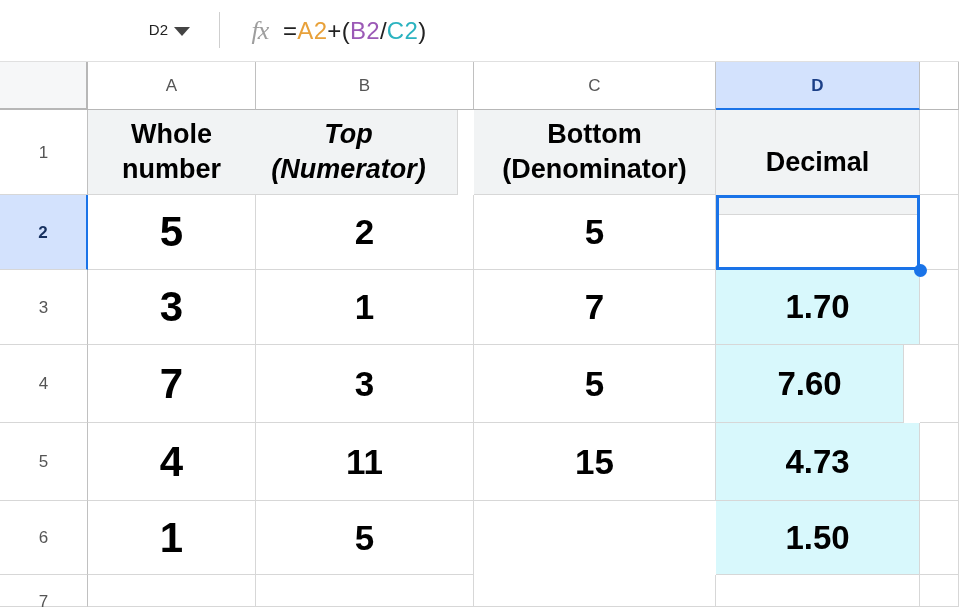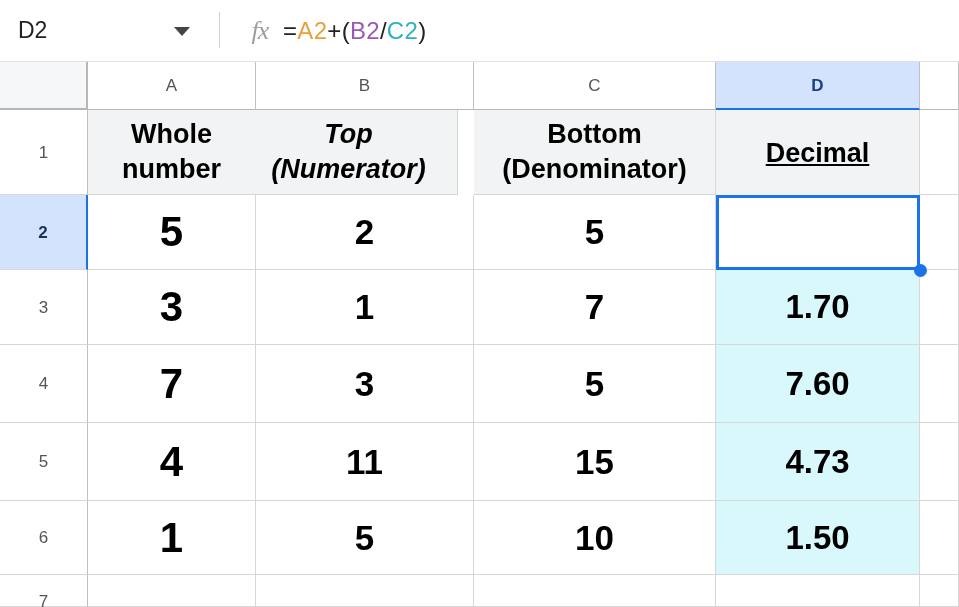--- a/index.html
+++ b/index.html
@@ -21,28 +21,29 @@
     left: 0; top: 0;
     width: 959px; height: 62px;
     background: #ffffff;
     border-bottom: 1px solid #e0e0e0;
     box-sizing: border-box;
   }
   #name-box {
     position: absolute;
     left: 18px; top: 13px;
     width: 150px; height: 34px;
-    font-size: 23px;
+    font-size: 15px;
     color: #222222;
     line-height: 34px;
     background: transparent;
     border: none;
     outline: none;
     padding: 0;
     font-family: "Liberation Sans", sans-serif;
+    text-align: right;
   }
   #name-box-dropdown {
     position: absolute;
     left: 170px; top: 22px;
     width: 24px; height: 18px;
     cursor: pointer;
   }
   #name-box-dropdown svg { display: block; }
   #namebox-divider {
     position: absolute;
@@ -224,44 +225,43 @@
     </div>
     <div class="rowhdr" style="top: 513px; height: 32px; line-height: 54px;">
       <span style="line-height: inherit;">7</span>
     </div>
     <div class="cell hdrrow" style="left: 88px; top: 48px; width: 168px; height: 85px; display: flex; align-items: center; justify-content: center;">Whole
 number</div>
     <div class="cell hdrrow" style="left: 240px; top: 48px; width: 218px; height: 85px; display: flex; align-items: center; justify-content: center; font-style: italic;">Top
 (Numerator)</div>
     <div class="cell hdrrow" style="left: 474px; top: 48px; width: 242px; height: 85px; display: flex; align-items: center; justify-content: center;">Bottom
 (Denominator)</div>
-    <div class="cell hdrrow" style="left: 716px; top: 48px; width: 204px; height: 87px; display: flex; align-items: center; justify-content: center; text-decoration: underline;">Decimal</div>
+    <div class="cell hdrrow" style="left: 716px; top: 48px; width: 204px; height: 105px; display: flex; align-items: center; justify-content: center;">Decimal</div>
     <div class="cell blank" style="left: 920px; top: 48px; width: 39px; height: 85px;"></div>
     <div class="cell big" style="left: 88px; top: 133px; width: 168px; height: 75px; display: flex; align-items: center; justify-content: center;">5</div>
     <div class="cell mid" style="left: 256px; top: 133px; width: 218px; height: 75px; display: flex; align-items: center; justify-content: center;">2</div>
     <div class="cell mid" style="left: 474px; top: 133px; width: 242px; height: 75px; display: flex; align-items: center; justify-content: center;">5</div>
     <div class="cell blank" style="left: 920px; top: 133px; width: 39px; height: 75px; display: flex; align-items: center; justify-content: center;"></div>
     <div class="cell big" style="left: 88px; top: 208px; width: 168px; height: 75px; display: flex; align-items: center; justify-content: center;">3</div>
     <div class="cell mid" style="left: 256px; top: 208px; width: 218px; height: 75px; display: flex; align-items: center; justify-content: center;">1</div>
     <div class="cell mid" style="left: 474px; top: 208px; width: 242px; height: 75px; display: flex; align-items: center; justify-content: center;">7</div>
     <div class="cell dec" style="left: 716px; top: 208px; width: 204px; height: 75px; display: flex; align-items: center; justify-content: center;">1.70</div>
     <div class="cell blank" style="left: 920px; top: 208px; width: 39px; height: 75px; display: flex; align-items: center; justify-content: center;"></div>
     <div class="cell big" style="left: 88px; top: 283px; width: 168px; height: 78px; display: flex; align-items: center; justify-content: center;">7</div>
     <div class="cell mid" style="left: 256px; top: 283px; width: 218px; height: 78px; display: flex; align-items: center; justify-content: center;">3</div>
     <div class="cell mid" style="left: 474px; top: 283px; width: 242px; height: 78px; display: flex; align-items: center; justify-content: center;">5</div>
-    <div class="cell dec" style="left: 716px; top: 283px; width: 204px; height: 78px; display: flex; align-items: center; justify-content: center;">7.60</div>
+    <div class="cell dec" style="left: 716px; top: 283px; width: 188px; height: 78px; display: flex; align-items: center; justify-content: center;">7.60</div>
     <div class="cell blank" style="left: 920px; top: 283px; width: 39px; height: 78px; display: flex; align-items: center; justify-content: center;"></div>
     <div class="cell big" style="left: 88px; top: 361px; width: 168px; height: 78px; display: flex; align-items: center; justify-content: center;">4</div>
     <div class="cell mid" style="left: 256px; top: 361px; width: 218px; height: 78px; display: flex; align-items: center; justify-content: center;">11</div>
     <div class="cell mid" style="left: 474px; top: 361px; width: 242px; height: 78px; display: flex; align-items: center; justify-content: center;">15</div>
     <div class="cell dec" style="left: 716px; top: 361px; width: 204px; height: 78px; display: flex; align-items: center; justify-content: center;">4.73</div>
     <div class="cell blank" style="left: 920px; top: 361px; width: 39px; height: 78px; display: flex; align-items: center; justify-content: center;"></div>
     <div class="cell big" style="left: 88px; top: 439px; width: 168px; height: 74px; display: flex; align-items: center; justify-content: center;">1</div>
     <div class="cell mid" style="left: 256px; top: 439px; width: 218px; height: 74px; display: flex; align-items: center; justify-content: center;">5</div>
-    <div class="cell mid" style="left: 474px; top: 439px; width: 242px; height: 74px; display: flex; align-items: center; justify-content: center;">10</div>
     <div class="cell dec" style="left: 716px; top: 439px; width: 204px; height: 74px; display: flex; align-items: center; justify-content: center;">1.50</div>
     <div class="cell blank" style="left: 920px; top: 439px; width: 39px; height: 74px; display: flex; align-items: center; justify-content: center;"></div>
     <div class="cell big" style="left: 88px; top: 513px; width: 168px; height: 32px; display: flex; align-items: center; justify-content: center;"></div>
     <div class="cell mid" style="left: 256px; top: 513px; width: 218px; height: 32px; display: flex; align-items: center; justify-content: center;"></div>
     <div class="cell mid" style="left: 474px; top: 513px; width: 242px; height: 32px; display: flex; align-items: center; justify-content: center;"></div>
     <div class="cell blank" style="left: 716px; top: 513px; width: 204px; height: 32px; display: flex; align-items: center; justify-content: center;"></div>
     <div class="cell blank" style="left: 920px; top: 513px; width: 39px; height: 32px; display: flex; align-items: center; justify-content: center;"></div>
   </div>
 
 </body></html>

